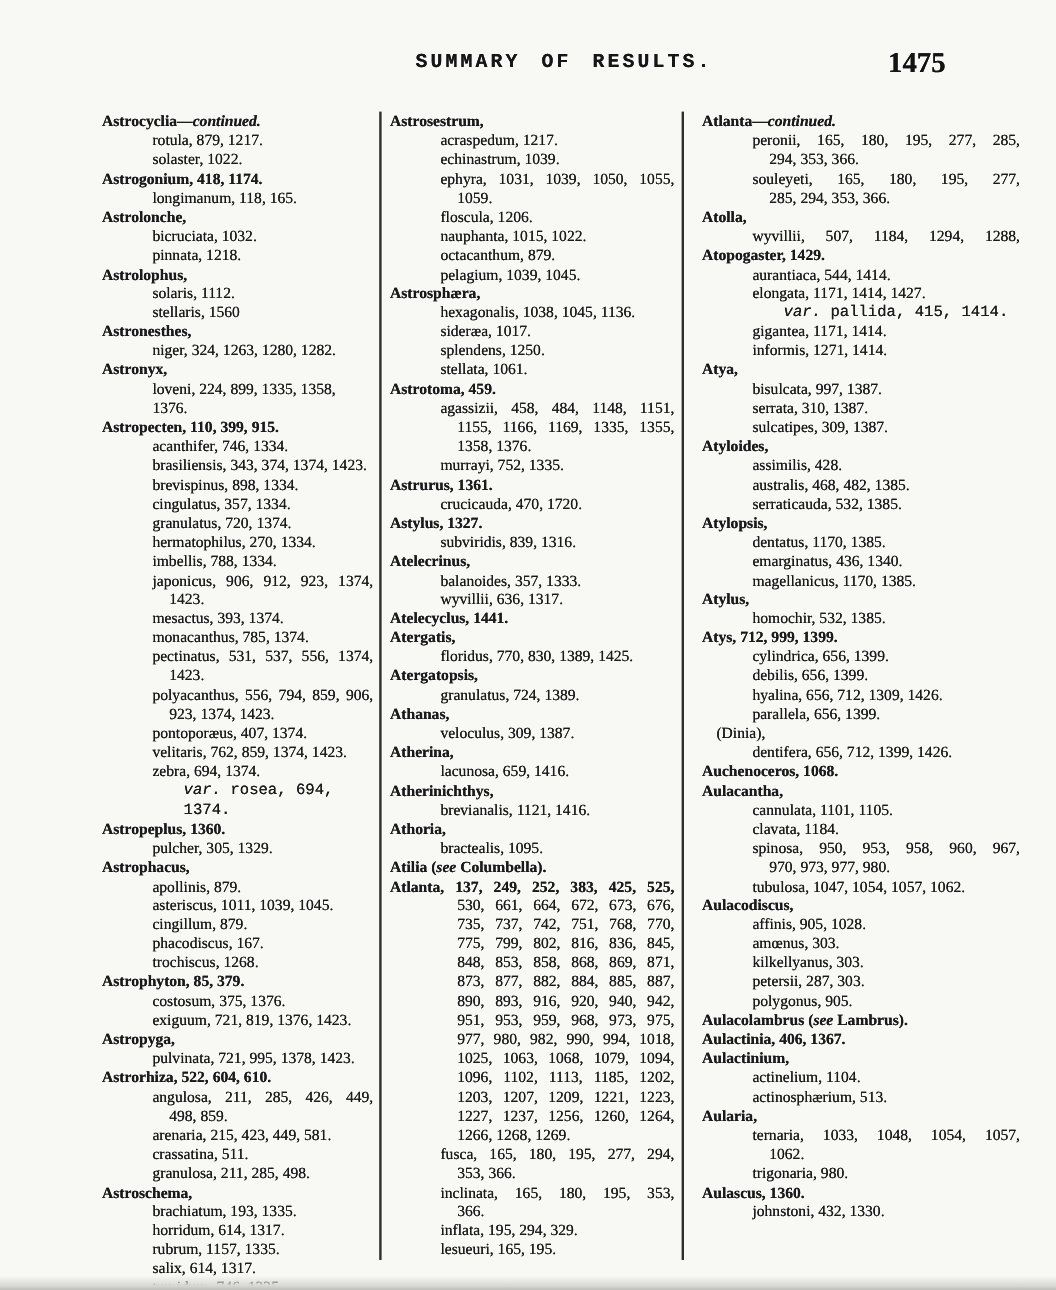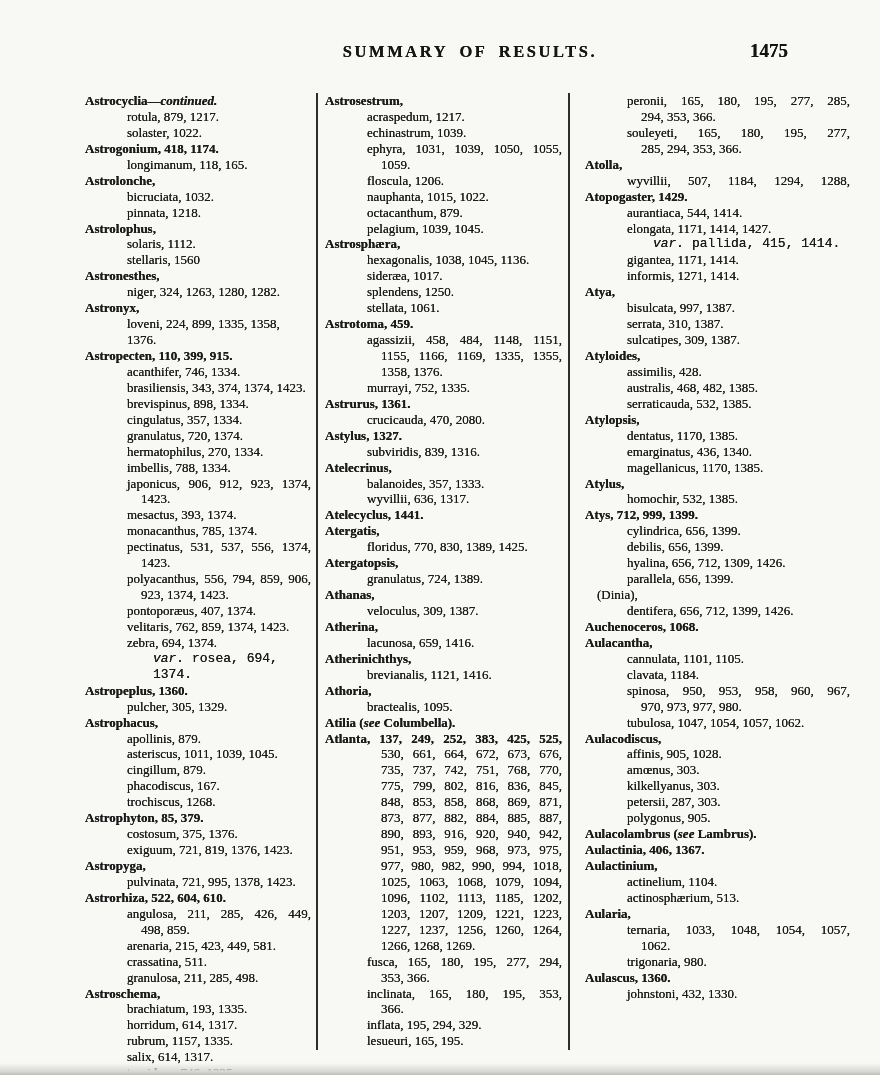--- a/index.html
+++ b/index.html
@@ -7,29 +7,30 @@
     width: 880px; height: 1075px;
     background: #f8f8f5;
     position: relative;
     font-family: "Liberation Serif", "DejaVu Serif", serif;
     color: #1a1a1a;
     overflow: hidden;
   }
   .page-header {
     position: absolute; top: 42px; left: 85px; width: 770px;
     text-align: center;
+    font-family: Liberation Mono, monospace;
   }
   .page-title {
     font-weight: bold; font-size: 16.5px; letter-spacing: 2.6px;
     word-spacing: 5px; color: #161616;
     text-shadow: 0 0 0.4px #161616;
   }
   .page-number {
     position: absolute; top: 40px; right: 92px;
-    font-weight: bold; font-size: 19px; color: #141414;
+    font-weight: bold; font-size: 24px; color: #141414;
     text-shadow: 0 0 0.4px #141414;
   }
   .col {
     position: absolute; top: 93px;
     font-size: 13px; line-height: 15.93px;
     color: #1b1b1b;
     text-shadow: 0 0 0.35px #1b1b1b;
   }
   #col0 { left: 85px;  width: 226px; }
   #col1 { left: 325px; width: 237px; }
@@ -140,21 +141,21 @@
     <div class="ln s">hexagonalis, 1038, 1045, 1136.</div>
     <div class="ln s">sideræa, 1017.</div>
     <div class="ln s">splendens, 1250.</div>
     <div class="ln s">stellata, 1061.</div>
     <div class="ln g">Astrotoma, 459.</div>
     <div class="ln s f">agassizii, 458, 484, 1148, 1151,</div>
     <div class="ln w f">1155, 1166, 1169, 1335, 1355,</div>
     <div class="ln w">1358, 1376.</div>
     <div class="ln s">murrayi, 752, 1335.</div>
     <div class="ln g">Astrurus, 1361.</div>
-    <div class="ln s">crucicauda, 470, 2080.</div>
+    <div class="ln s">crucicauda, 470, 1720.</div>
     <div class="ln g">Astylus, 1327.</div>
     <div class="ln s">subviridis, 839, 1316.</div>
     <div class="ln g">Atelecrinus,</div>
     <div class="ln s">balanoides, 357, 1333.</div>
     <div class="ln s">wyvillii, 636, 1317.</div>
     <div class="ln g">Atelecyclus, 1441.</div>
     <div class="ln g">Atergatis,</div>
     <div class="ln s">floridus, 770, 830, 1389, 1425.</div>
     <div class="ln g">Atergatopsis,</div>
     <div class="ln s">granulatus, 724, 1389.</div>
@@ -182,20 +183,21 @@
     <div class="ln w f">1227, 1237, 1256, 1260, 1264,</div>
     <div class="ln w">1266, 1268, 1269.</div>
     <div class="ln s f">fusca, 165, 180, 195, 277, 294,</div>
     <div class="ln w">353, 366.</div>
     <div class="ln s f">inclinata, 165, 180, 195, 353,</div>
     <div class="ln w">366.</div>
     <div class="ln s">inflata, 195, 294, 329.</div>
     <div class="ln s">lesueuri, 165, 195.</div>
   </div>
 <div class="col" id="col2">
+    <div class="ln g">Atlanta—<span class="it">continued.</span></div>
     <div class="ln s f">peronii, 165, 180, 195, 277, 285,</div>
     <div class="ln w">294, 353, 366.</div>
     <div class="ln s f">souleyeti, 165, 180, 195, 277,</div>
     <div class="ln w">285, 294, 353, 366.</div>
     <div class="ln g">Atolla,</div>
     <div class="ln s f">wyvillii, 507, 1184, 1294, 1288,</div>
     <div class="ln g">Atopogaster, 1429.</div>
     <div class="ln s">aurantiaca, 544, 1414.</div>
     <div class="ln s">elongata, 1171, 1414, 1427.</div>
     <div class="ln v"><span class="it">var.</span> pallida, 415, 1414.</div>

